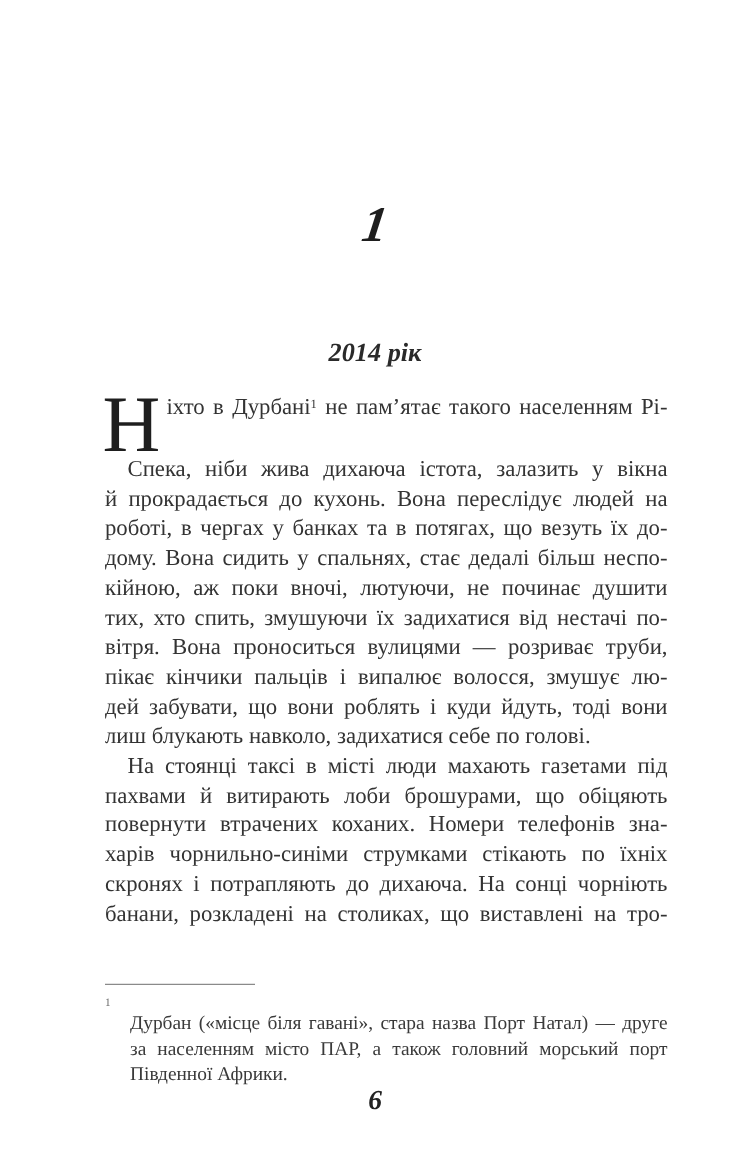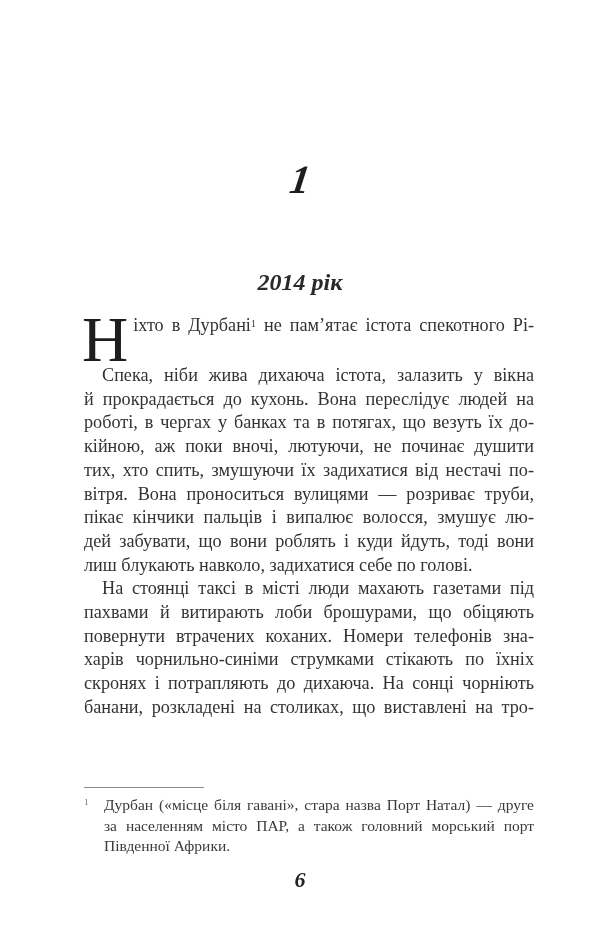--- a/index.html
+++ b/index.html
@@ -35,21 +35,21 @@
       transform: skewX(-8deg);
     }
     .section-title {
       position: absolute;
       top: 270px;
       left: 0;
       width: 600px;
       text-align: center;
       font-style: italic;
       font-weight: bold;
-      font-size: 24px;
+      font-size: 21px;
       line-height: 24px;
       color: #2a2a2a;
     }
     .body-text {
       position: absolute;
       top: 314px;
       left: 84px;
       width: 450px;
       font-size: 18.2px;
       line-height: 23.7px;
@@ -108,20 +108,21 @@
     .footnote .fn-marker {
       position: absolute;
       left: 0;
       top: 2px;
       font-size: 9px;
       line-height: 10px;
       color: #6a6a6a;
     }
     .footnote .fn-body {
       margin-left: 20px;
+      margin-top: 14px;
     }
     .footnote .line {
       display: block;
       text-align: justify;
       text-align-last: justify;
       white-space: nowrap;
     }
     .footnote .line.last {
       text-align-last: left;
     }
@@ -145,29 +146,30 @@
 
   <div class="chapter-number">1</div>
 
   <div class="section-title">2014 рік</div>
 
   <div class="body-text">
 
     <div class="paragraph">
       <span class="drop-cap">Н</span>
       <div class="after-cap">
-        <span class="line"><span>іхто в Дурбані</span><sup class="fn-ref">1</sup><span> не пам’ятає істота спекотного Рі-</span></span>
+        <span class="line"><span>іхто в Дурбані</span><sup class="fn-ref">1</sup><span> не пам’ятає такого населенням Рі-</span></span>
       </div>
       <div style="clear: both;"></div>
     </div>
 
     <div class="paragraph">
       <span class="line indent">Спека, ніби жива дихаюча істота, залазить у вікна</span>
       <span class="line">й прокрадається до кухонь. Вона переслідує людей на</span>
       <span class="line">роботі, в чергах у банках та в потягах, що везуть їх до-</span>
+      <span class="line">дому. Вона сидить у спальнях, стає дедалі більш неспо-</span>
       <span class="line">кійною, аж поки вночі, лютуючи, не починає душити</span>
       <span class="line">тих, хто спить, змушуючи їх задихатися від нестачі по-</span>
       <span class="line">вітря. Вона проноситься вулицями — розриває труби,</span>
       <span class="line">пікає кінчики пальців і випалює волосся, змушує лю-</span>
       <span class="line">дей забувати, що вони роблять і куди йдуть, тоді вони</span>
       <span class="line last">лиш блукають навколо, задихатися себе по голові.</span>
     </div>
 
     <div class="paragraph">
       <span class="line indent">На стоянці таксі в місті люди махають газетами під</span>

